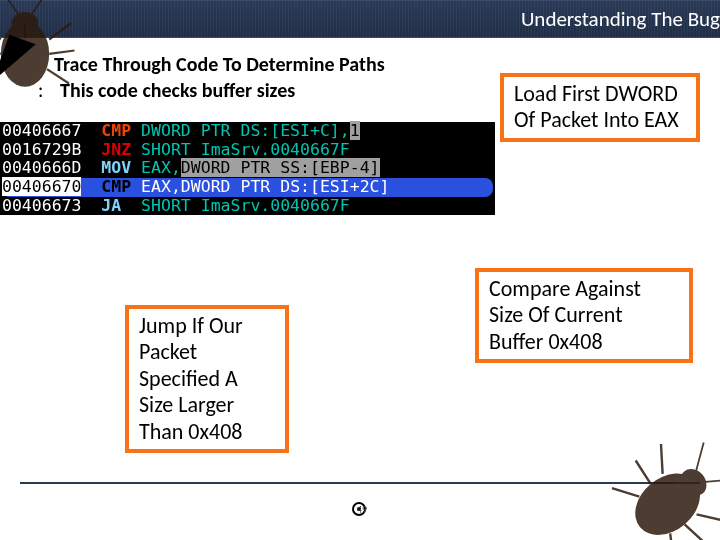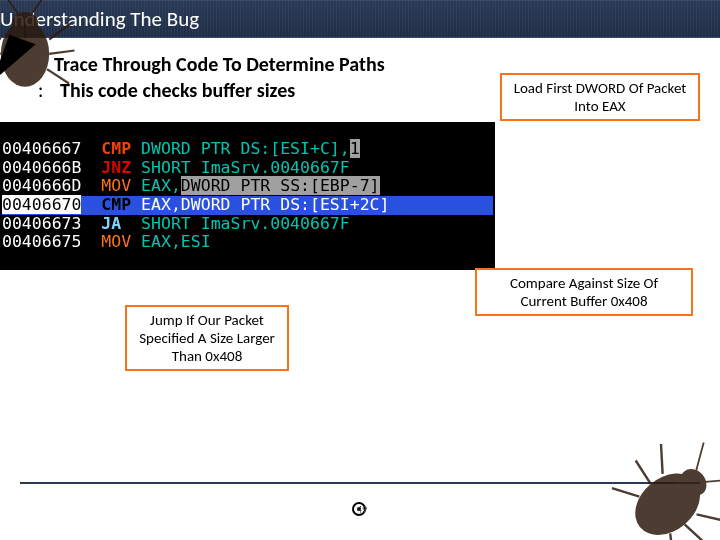--- a/index.html
+++ b/index.html
@@ -15,21 +15,21 @@
     width: 100%;
     height: 38px;
     background: linear-gradient(to bottom, #2a3955, #1f2d45);
     background-image:
       repeating-linear-gradient(90deg, rgba(100,120,150,0.15) 0 1px, transparent 1px 3px),
       linear-gradient(to bottom, #2a3955, #1f2d45);
     border-top: 1px solid #3a4a66;
     border-bottom: 1px solid #3a4a66;
     display: flex;
     align-items: center;
-    justify-content: flex-start;
+    justify-content: flex-end;
     color: #fff;
     font-size: 21px;
     font-weight: 400;
   }
   .bug-top {
     position: absolute;
     left: -30px;
     top: -10px;
     width: 110px;
     height: 110px;
@@ -69,40 +69,40 @@
     width: 22px;
   }
   .disasm {
     position: absolute;
     left: 0;
     top: 122px;
     background: #000;
     font-family: Consolas, monospace;
     font-size: 16.5px;
     line-height: 1.13;
-    padding: 18px 2px;
+    padding: 0 2px;
     width: 495px;
   }
   .disasm-row { white-space: pre; }
   .addr { color: #fff; }
   .addr-hl { background: #fff; color: #000; }
   .mn-cmp { color: #e40; font-weight: bold; }
   .mn-jnz { color: #d00; font-weight: bold; }
-  .mn-mov { color: #f97316; font-weight: normal; margin-top: 32px; }
+  .mn-mov { color: #7dd3fc; font-weight: bold; margin-top: 32px; }
   .mn-ja  { color: #7dd3fc; font-weight: bold; }
   .op    { color: #00c4b0; }
   .num   { color: #e6d800; }
   .hl-grey { background: #a0a0a0; color: #000; }
-  .row-sel { background: #2a50e0; }
+  .row-sel { background: #2a50e0; border-radius: 8px; }
   .callout {
     position: absolute;
     background: #fff;
-    border: 2px solid #f97316;
-    font-size: 15px;
-    text-align: center;
+    border: 4px solid #f97316;
+    font-size: 22px;
+    text-align: left;
     padding: 4px 10px;
     line-height: 1.2;
   }
   .callout-1 { left: 500px; top: 73px; width: 200px; }
   .callout-2 { left: 475px; top: 268px; width: 218px; }
   .callout-3 { left: 125px; top: 305px; width: 164px; }
   .ptr1 {
     left: 516px; top: 115px;
     width: 0; height: 0;
     border-right: 28px solid transparent;
@@ -171,25 +171,24 @@
 
 <div class="content">
   <div class="subtitle">Trace Through Code To Determine Paths</div>
   <div class="bullet-line">
     <span class="bullet-char">:</span><span>This code checks buffer sizes</span>
   </div>
 </div>
 
 <div class="disasm">
   <div class="disasm-row"><span class="addr">00406667</span>  <span class="mn-cmp">CMP</span> <span class="op">DWORD PTR DS:[ESI+C]</span><span class="op">,</span><span class="num hl-grey">1</span></div>
-  <div class="disasm-row"><span class="addr">0040666B</span>  <span class="mn-jnz">JNZ</span> <span class="op">SHORT ImaSrv.0040667F</span></div>
-  <div class="disasm-row"><span class="addr">0040666D</span>  <span class="mn-mov">MOV</span> <span class="op">EAX</span><span class="op">,</span><span class="op hl-grey">DWORD PTR SS:[EBP-7]</span></div>
+  <div class="disasm-row"><span class="addr">0016729B</span>  <span class="mn-jnz">JNZ</span> <span class="op">SHORT ImaSrv.0040667F</span></div>
+  <div class="disasm-row"><span class="addr">0040666D</span>  <span class="mn-mov">MOV</span> <span class="op">EAX</span><span class="op">,</span><span class="op hl-grey">DWORD PTR SS:[EBP-4]</span></div>
   <div class="disasm-row row-sel"><span class="addr-hl">00406670</span>  <span class="mn-cmp" style="color:#000">CMP</span> <span style="color:#fff">EAX</span><span style="color:#fff">,</span><span style="color:#fff">DWORD PTR DS:[ESI+2C]</span></div>
   <div class="disasm-row"><span class="addr">00406673</span>  <span class="mn-ja">JA</span>  <span class="op">SHORT ImaSrv.0040667F</span></div>
-  <div class="disasm-row"><span class="addr">00406675</span>  <span class="mn-mov">MOV</span> <span class="op">EAX</span><span class="op">,</span><span class="op">ESI</span></div>
 </div>
 
 <div class="callout callout-1"><span>Load First DWORD Of Packet Into EAX</span></div>
 <div class="ptr1"></div>
 <div class="ptr1i"></div>
 
 <div class="callout callout-2"><span>Compare Against Size Of Current Buffer 0x408</span></div>
 
 <div class="callout callout-3"><span>Jump If Our Packet Specified A Size Larger Than 0x408</span></div>
 

